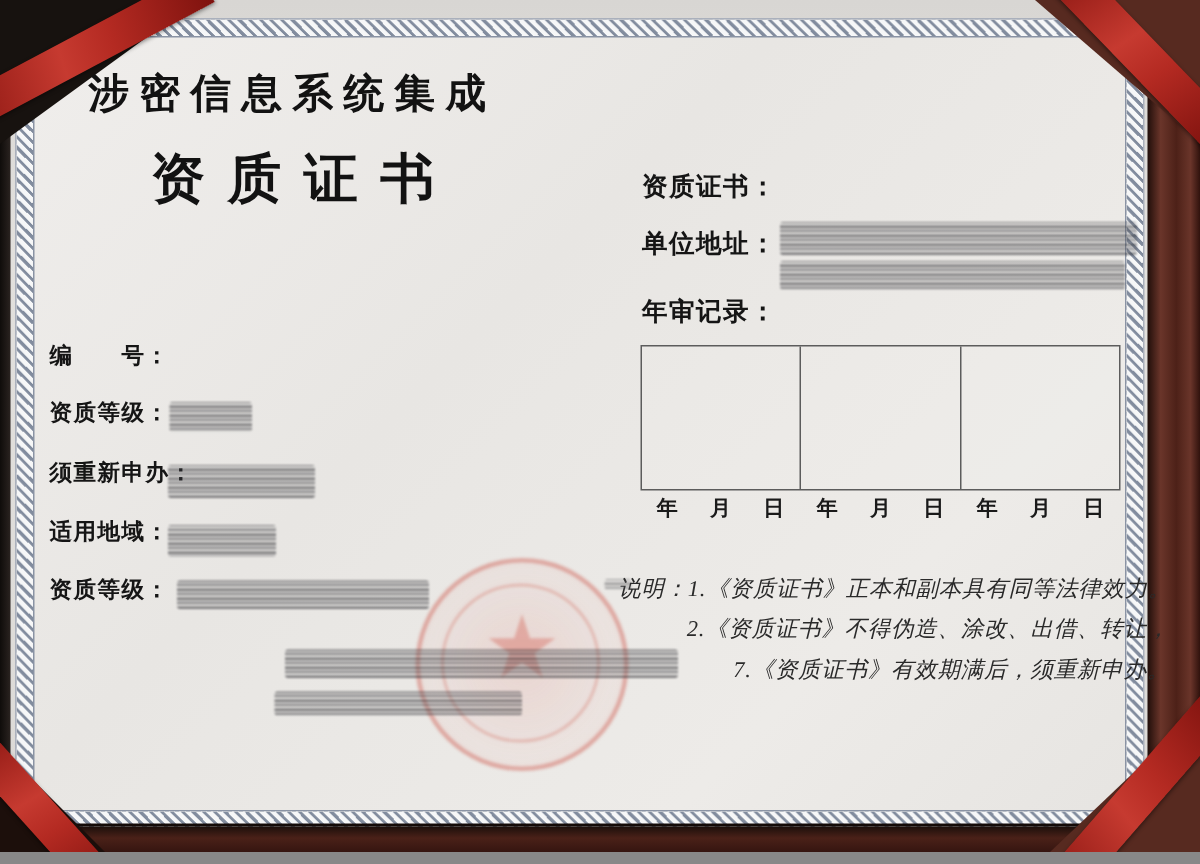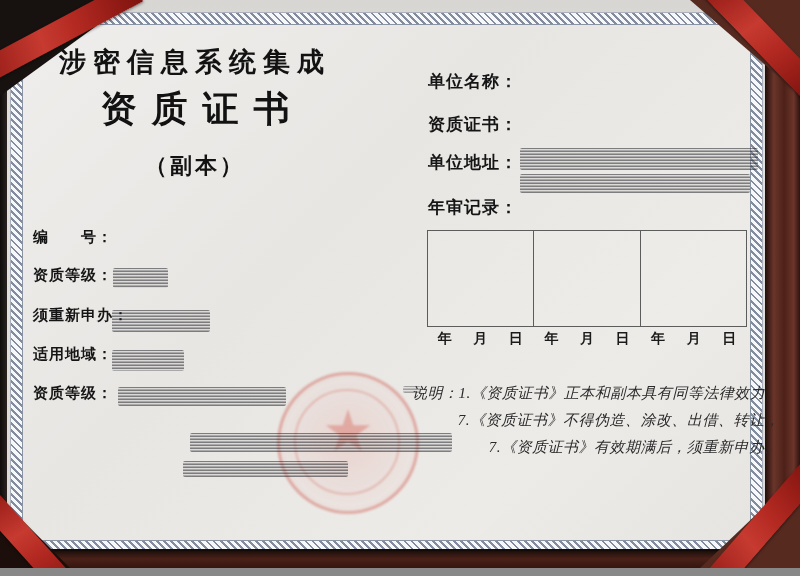--- a/index.html
+++ b/index.html
@@ -34,21 +34,21 @@
   
   .paper{position:absolute;left:11px;top:13px;width:751px;height:539px;
     background:linear-gradient(135deg,#f0eeec,#e8e6e3 40%,#edebe8 75%,#e6e4e1);}
   .gborder{position:absolute;left:11px;top:13px;width:751px;height:539px;box-sizing:border-box;
     border:11px solid transparent;
     border-image:repeating-linear-gradient(45deg,rgba(124,135,154,.95) 0 2px,rgba(247,248,249,.95) 2px 5px) 11 repeat;
     box-shadow:inset 0 0 0 1px #8a93a4;outline:1px solid #aab0bc;}
   
   .title-block{position:absolute;left:28px;top:44px;width:334px;text-align:center;color:#121212;z-index:3;}
   .title-1{font-size:27px;font-weight:bold;letter-spacing:7px;white-space:nowrap;}
-  .title-2{font-size:36px;font-weight:bold;letter-spacing:15px;margin-top:5px;white-space:nowrap;text-indent:15px;}
+  .title-2{font-size:36px;font-weight:bold;letter-spacing:15px;margin-top:15px;white-space:nowrap;text-indent:15px;}
   .subtitle{font-size:22px;font-weight:bold;margin-top:17px;letter-spacing:3px;}
   .fieldrow{position:absolute;color:#151515;font-weight:bold;white-space:nowrap;z-index:3;}
   .lrow{left:33px;font-size:15px;letter-spacing:1px;}
   .rrow{left:428px;font-size:17px;letter-spacing:1px;}
   
   .review-table{position:absolute;left:427px;top:230px;width:320px;height:97px;z-index:3;
     border:1px solid #5c5c5c;display:flex;box-sizing:border-box;background:rgba(255,255,255,.05);}
   .review-cell{flex:1;border-right:1px solid #5c5c5c;}
   .review-cell:last-child{border-right:none;}
   .date-row{position:absolute;left:427px;top:330px;width:320px;display:flex;z-index:3;}
@@ -75,42 +75,38 @@
 <body>
 
 <div class="stage">
 
   <div class="paper"></div>
   <div class="gborder"></div>
 
   <div class="title-block">
     <div class="title-1">涉密信息系统集成</div>
     <div class="title-2">资质证书</div>
-    <div class="subtitle">（副本）</div>
   </div>
 
   <div class="fieldrow lrow" style="top:228px">
     <span>编　　号：</span>
   </div>
   <div class="fieldrow lrow" style="top:266px">
     <span>资质等级：</span>
   </div>
   <div class="fieldrow lrow" style="top:306px">
     <span>须重新申办：</span>
   </div>
   <div class="fieldrow lrow" style="top:345px">
     <span>适用地域：</span>
   </div>
   <div class="fieldrow lrow" style="top:384px">
     <span>资质等级：</span>
   </div>
 
-  <div class="fieldrow rrow" style="top:70px">
-    <span>单位名称：</span>
-  </div>
   <div class="fieldrow rrow" style="top:113px">
     <span>资质证书：</span>
   </div>
   <div class="fieldrow rrow" style="top:151px">
     <span>单位地址：</span>
   </div>
   <div class="fieldrow rrow" style="top:196px">
     <span>年审记录：</span>
   </div>
 
@@ -134,21 +130,21 @@
       <span>年</span>
       <span>月</span>
       <span>日</span>
     </div>
   </div>
 
   <div class="notes">
     <div class="note-line">
       <span>说明：</span><span>1.《资质证书》正本和副本具有同等法律效力。</span>
     </div>
-    <div class="note-line ind-1">7.《资质证书》不得伪造、涂改、出借、转让，</div>
+    <div class="note-line ind-1">2.《资质证书》不得伪造、涂改、出借、转让，</div>
     <div class="note-line ind-1">7.《资质证书》有效期满后，须重新申办。</div>
   </div>
 
   <div class="seal">
     <div class="seal-inner"></div>
     <div class="seal-star">★</div>
   </div>
 
   <div class="redact" style="left:113px;top:268px;width:55px;height:20px"></div>
   <div class="redact" style="left:112px;top:310px;width:98px;height:22px"></div>

